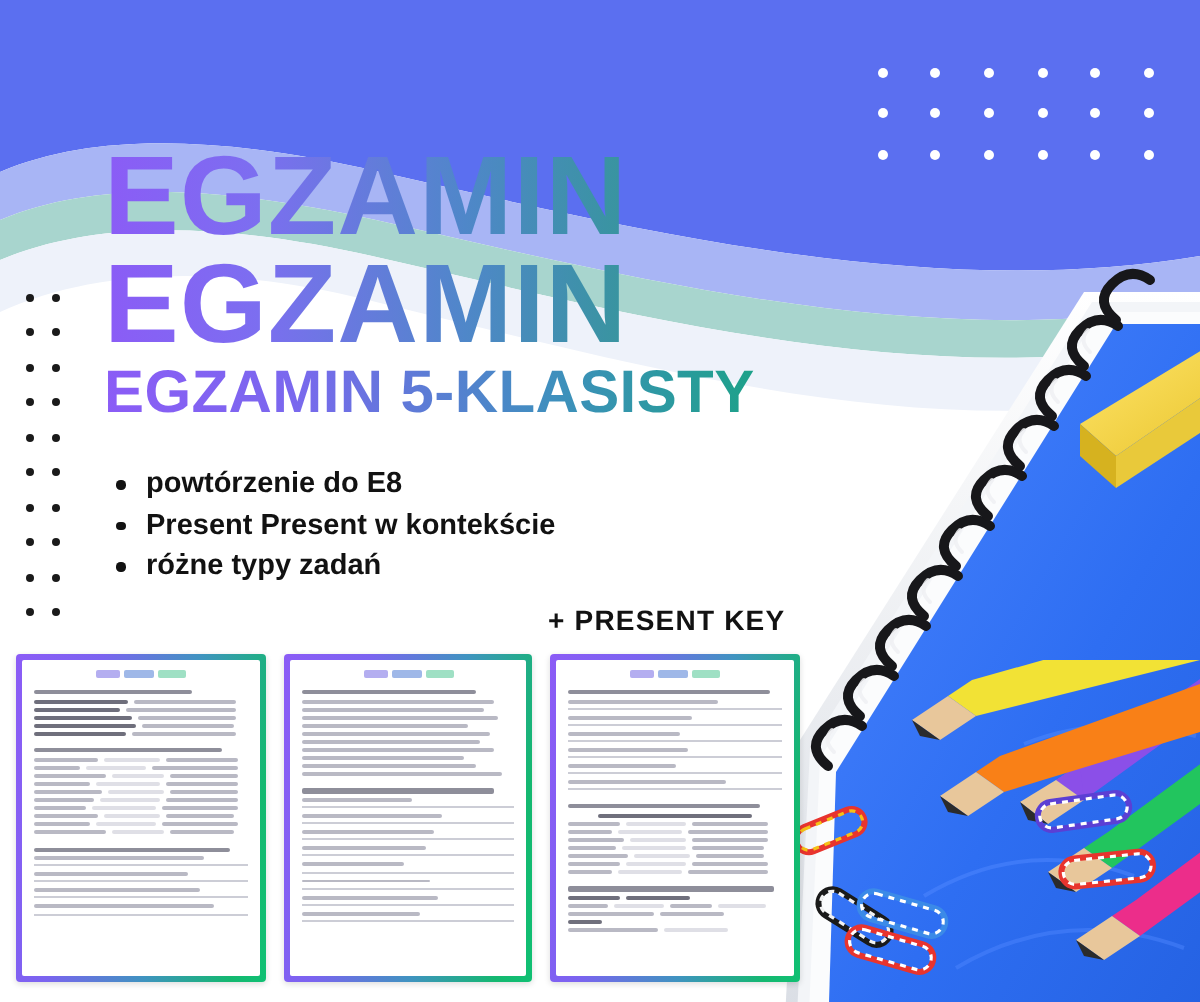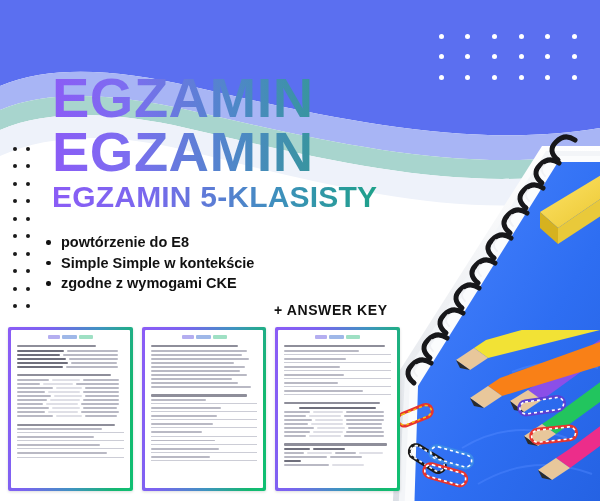--- a/index.html
+++ b/index.html
@@ -73,21 +73,21 @@
     -webkit-background-clip: text;
     background-clip: text;
     color: transparent;
     -webkit-text-fill-color: transparent;
     white-space: nowrap;
   }
 
   
   .features {
     position: absolute;
-    left: 46px; top: 232px;
+    left: 58px; top: 232px;
     z-index: 6;
     list-style: none;
   }
   .features li {
     position: relative;
     font-size: 14.5px;
     font-weight: 700;
     color: #121212;
     line-height: 1.43;
     padding-left: 15px;
@@ -365,25 +365,25 @@
   </div>
 
   <div class="headline-block">
     <div class="title-line" id="title-1">EGZAMIN</div>
     <div class="title-line" id="title-2">EGZAMIN</div>
     <div id="subtitle">EGZAMIN 5-KLASISTY</div>
   </div>
 
   <ul class="features">
     <li>powtórzenie do E8</li>
-    <li>Simple Simple w kontekście</li>
-    <li>zgodne z wymogami CKE</li>
+    <li>Present Present w kontekście</li>
+    <li>różne typy zadań</li>
   </ul>
 
-  <div class="answer-key">+ ANSWER KEY</div>
+  <div class="answer-key">+ PRESENT KEY</div>
 
   <div class="sheets">
 
     <div class="sheet">
       <div class="sheet-inner">
         <div class="sheet-head">
           <span class="chip c1"></span>
           <span class="chip c2"></span>
           <span class="chip c3"></span>
         </div>

